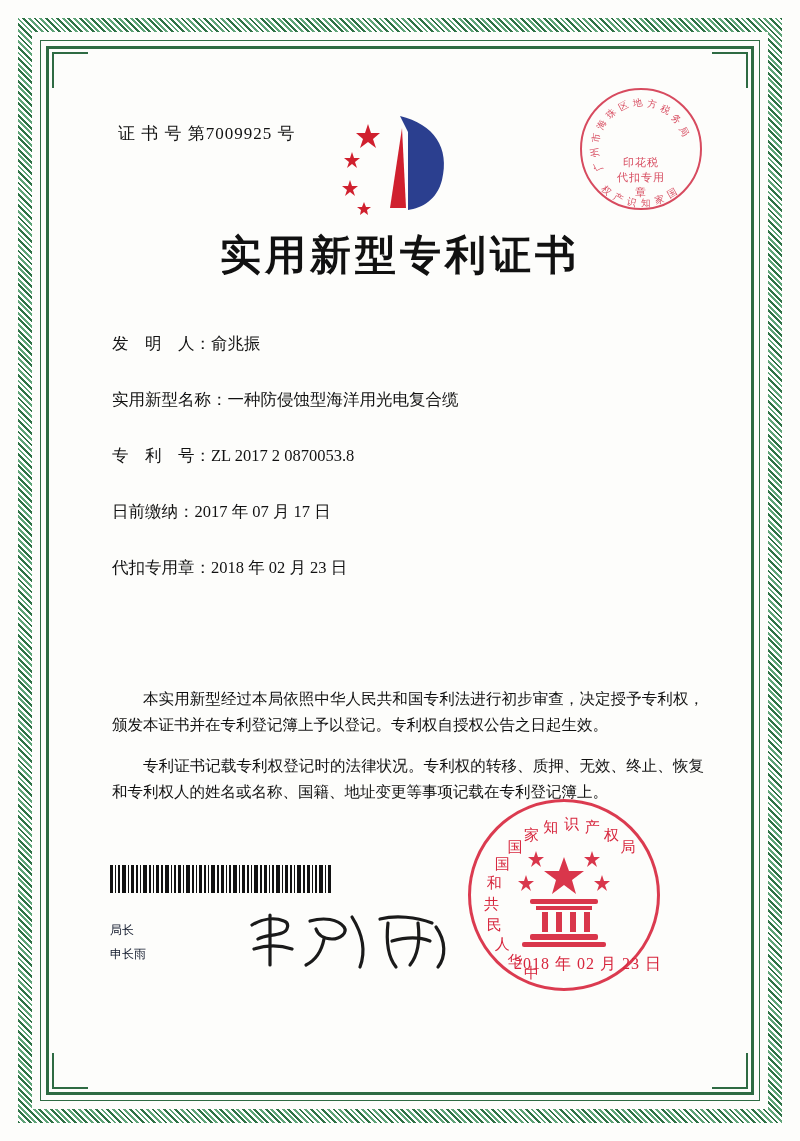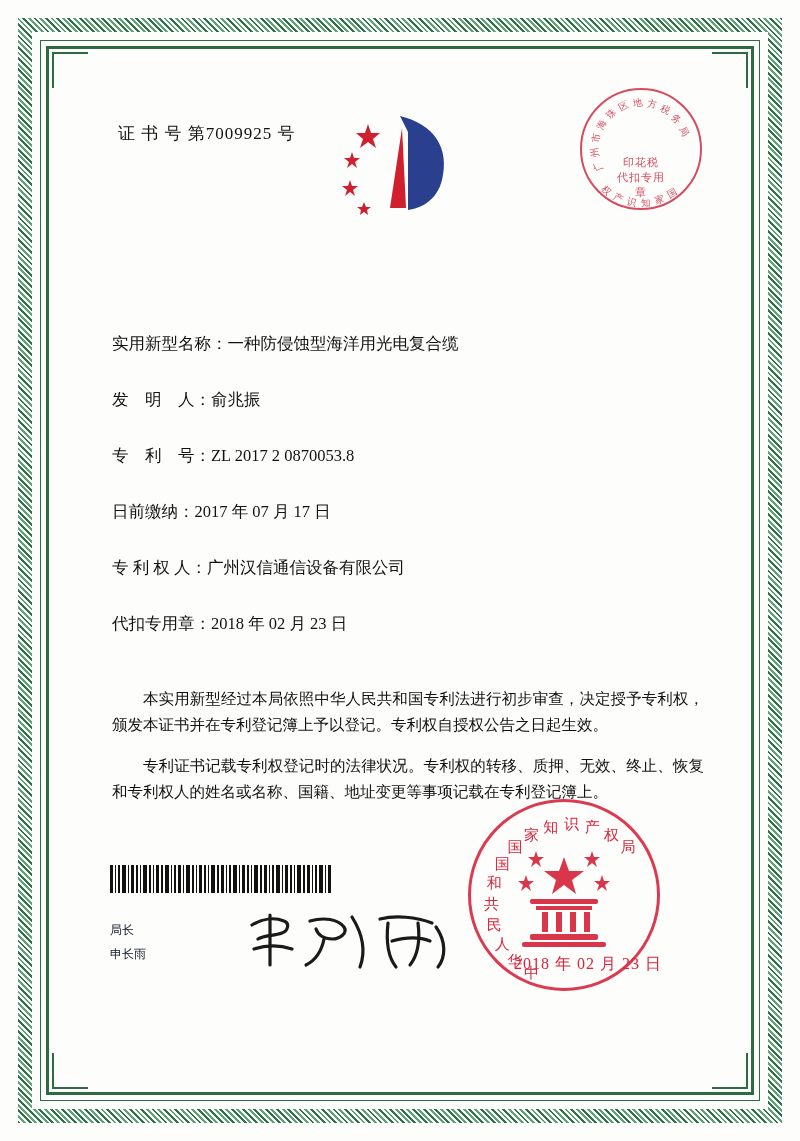--- a/index.html
+++ b/index.html
@@ -297,36 +297,34 @@
         <span style="transform:rotate(195deg) translate(0,-48px) rotate(180deg)">识</span>
         <span style="transform:rotate(210deg) translate(0,-48px) rotate(180deg)">产</span>
         <span style="transform:rotate(225deg) translate(0,-48px) rotate(180deg)">权</span>
       </div>
       <div class="center-lines">
         <div>印花税</div>
         <div>代扣专用章</div>
       </div>
     </div>
 
+    <div class="title">实用新型专利证书</div>
 
     <div class="fields">
       <div class="field-row">
+        <span class="field-label">发　明　人：</span><span class="field-value">俞兆振</span>
+      </div>
+      <div class="field-row">
         <span class="field-label">实用新型名称：</span><span class="field-value">一种防侵蚀型海洋用光电复合缆</span>
-      </div>
-      <div class="field-row">
-        <span class="field-label">发　明　人：</span><span class="field-value">俞兆振</span>
       </div>
       <div class="field-row">
         <span class="field-label">专　利　号：</span><span class="field-value">ZL 2017 2 0870053.8</span>
       </div>
       <div class="field-row">
         <span class="field-label">日前缴纳：</span><span class="field-value">2017 年 07 月 17 日</span>
-      </div>
-      <div class="field-row">
-        <span class="field-label">专 利 权 人：</span><span class="field-value">广州汉信通信设备有限公司</span>
       </div>
       <div class="field-row">
         <span class="field-label">代扣专用章：</span><span class="field-value">2018 年 02 月 23 日</span>
       </div>
     </div>
 
     <div class="paras">
       <p class="para">本实用新型经过本局依照中华人民共和国专利法进行初步审查，决定授予专利权，颁发本证书并在专利登记簿上予以登记。专利权自授权公告之日起生效。</p>
       <p class="para">专利证书记载专利权登记时的法律状况。专利权的转移、质押、无效、终止、恢复和专利权人的姓名或名称、国籍、地址变更等事项记载在专利登记簿上。</p>
     </div>

